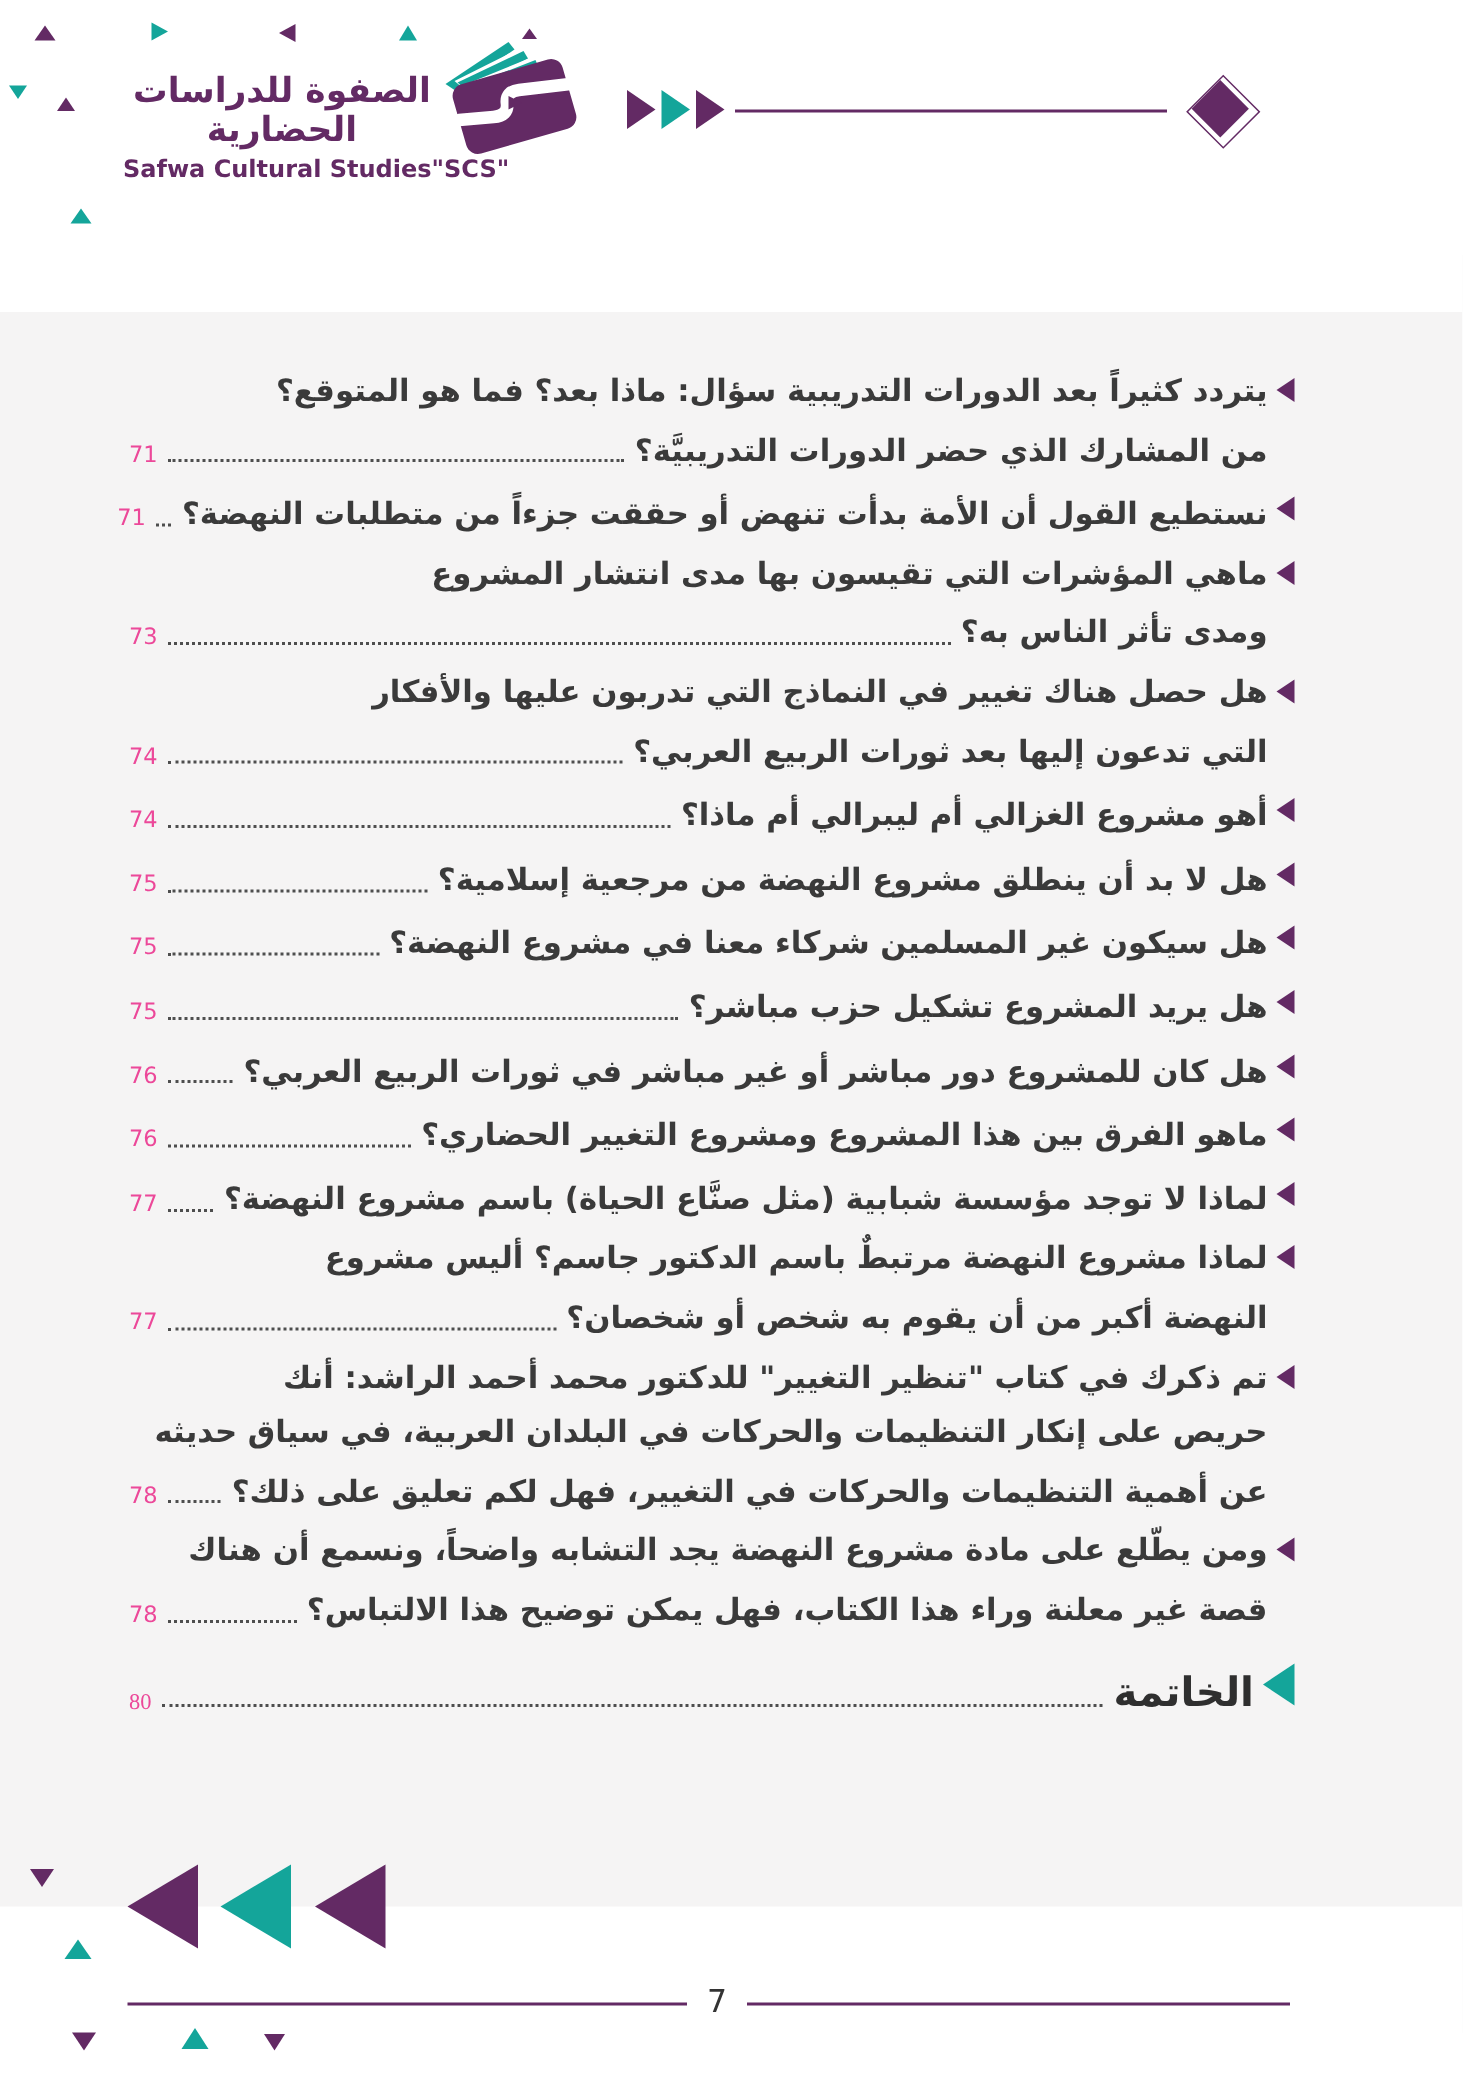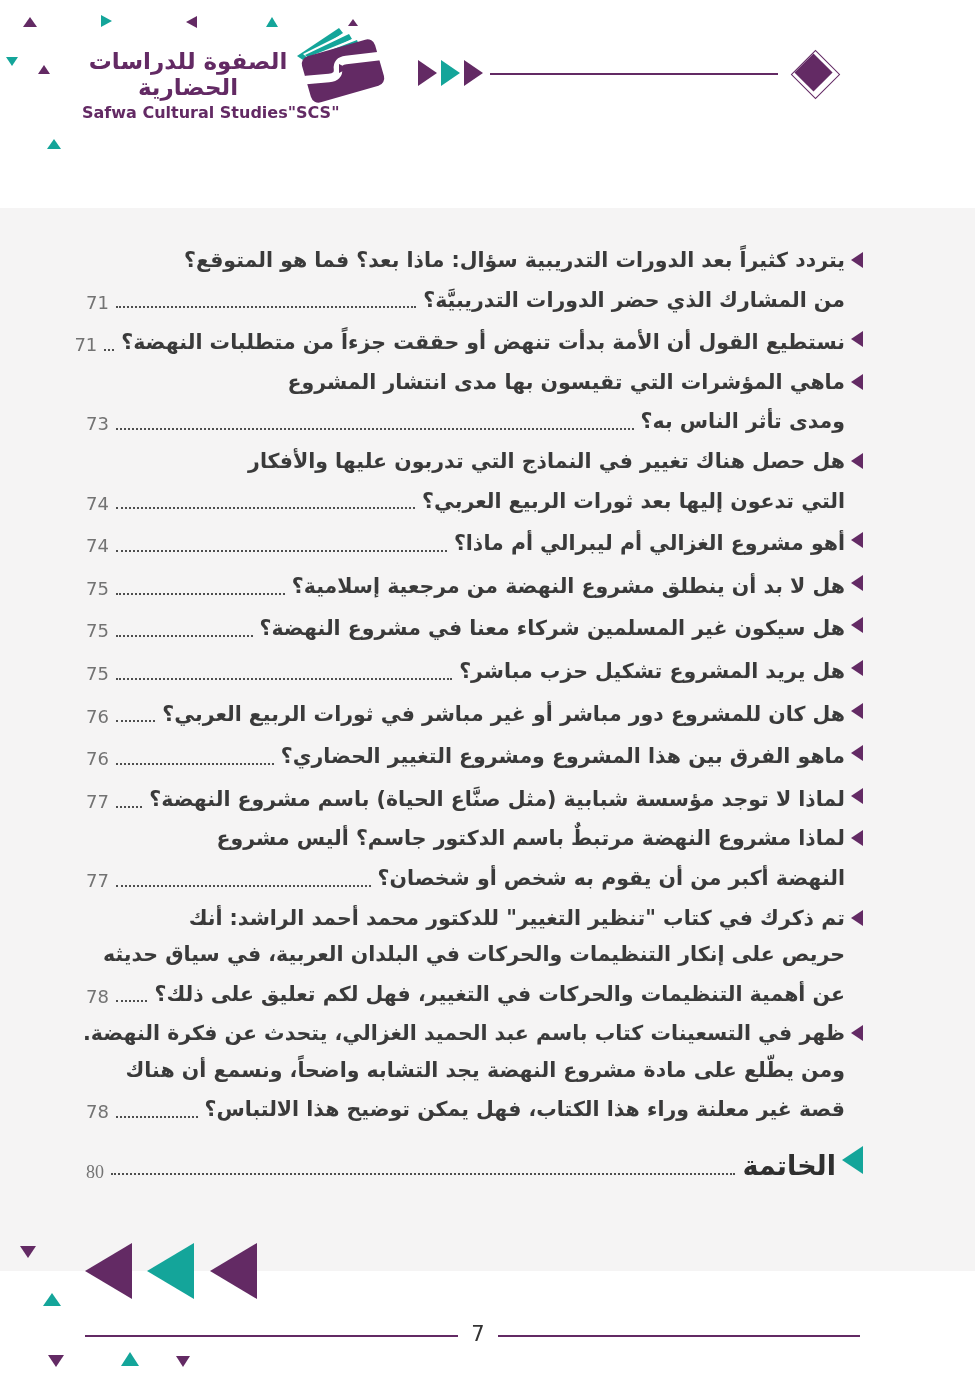--- a/index.html
+++ b/index.html
@@ -37,21 +37,21 @@
   .toc{position:absolute;top:242px;left:86px;right:112px;direction:rtl;}
   .entry{display:flex;align-items:flex-start;}
   .bullet{flex:none;width:0;height:0;margin-top:10px;margin-left:6px;
           border-top:8px solid transparent;border-bottom:8px solid transparent;
           border-right:12px solid var(--purple);}
   .lines{flex:1;min-width:0;}
   .line{line-height:36.6px;font-size:20.5px;font-weight:bold;color:var(--ink);white-space:nowrap;}
   .line.last{display:flex;align-items:center;white-space:nowrap;}
   .txt{flex:none;}
   .dots{flex:1;min-width:10px;height:15px;margin:0 7px;border-bottom:2.6px dotted var(--dots);}
-  .num{flex:none;font-size:18px;font-weight:400;color:#737373;direction:ltr;padding-top:6px;}
+  .num{flex:none;font-size:15px;font-weight:400;color:#ec4899;direction:ltr;padding-top:6px;}
   .entry.conclusion{margin-top:7px;}
   .entry.conclusion .line{font-size:27px;line-height:44px;color:#2f2f2f;}
   .entry.conclusion .bullet{border-top:14px solid transparent;border-bottom:14px solid transparent;
                             border-right:21px solid var(--teal);margin-top:8px;}
   .entry.conclusion .num{padding-top:12px;font-family:Liberation Serif, serif;}
 
   
   .ft-line{position:absolute;top:1335px;height:2.2px;background:var(--purple);}
   .ft-page{position:absolute;left:458px;top:1322px;width:40px;text-align:center;
            font-size:21px;color:#333;font-weight:400;}
@@ -233,21 +233,20 @@
           <div class="line last">
             <span class="txt">عن أهمية التنظيمات والحركات في التغيير، فهل لكم تعليق على ذلك؟</span>
             <span class="dots"></span>
             <span class="num">78</span>
           </div>
         </div>
       </div>
       <div class="entry">
         <span class="bullet"></span>
         <div class="lines">
-          <div class="line">ظهر في التسعينات كتاب باسم عبد الحميد الغزالي، يتحدث عن فكرة النهضة.</div>
           <div class="line">ومن يطّلع على مادة مشروع النهضة يجد التشابه واضحاً، ونسمع أن هناك</div>
           <div class="line last">
             <span class="txt">قصة غير معلنة وراء هذا الكتاب، فهل يمكن توضيح هذا الالتباس؟</span>
             <span class="dots"></span>
             <span class="num">78</span>
           </div>
         </div>
       </div>
       <div class="entry conclusion">
         <span class="bullet"></span>

